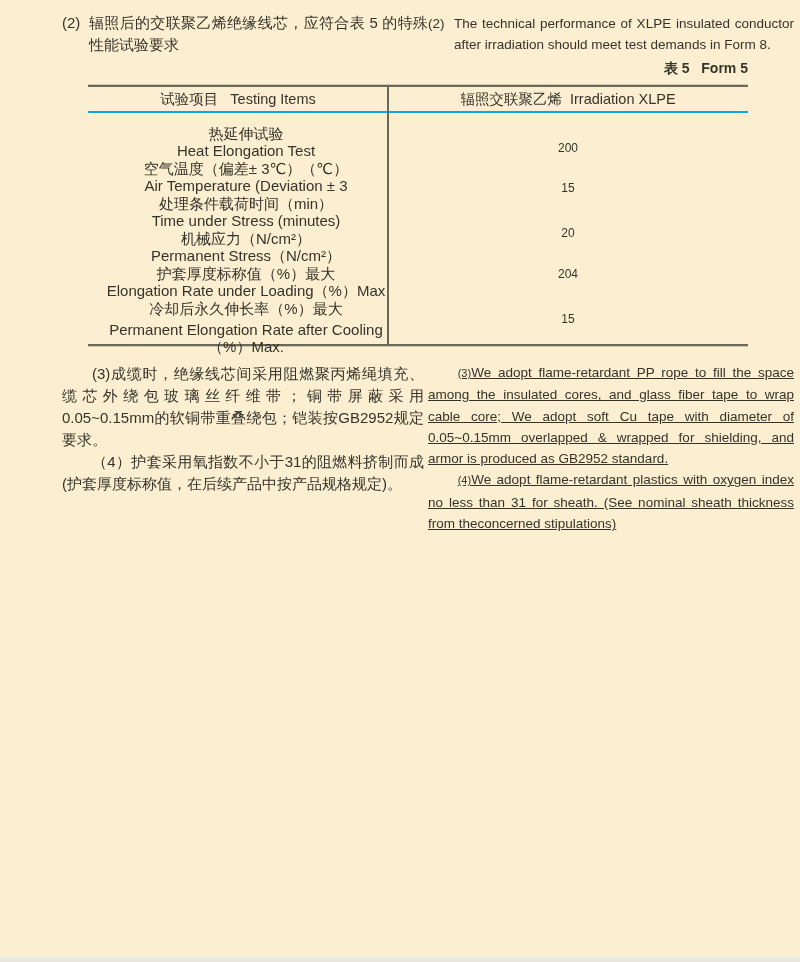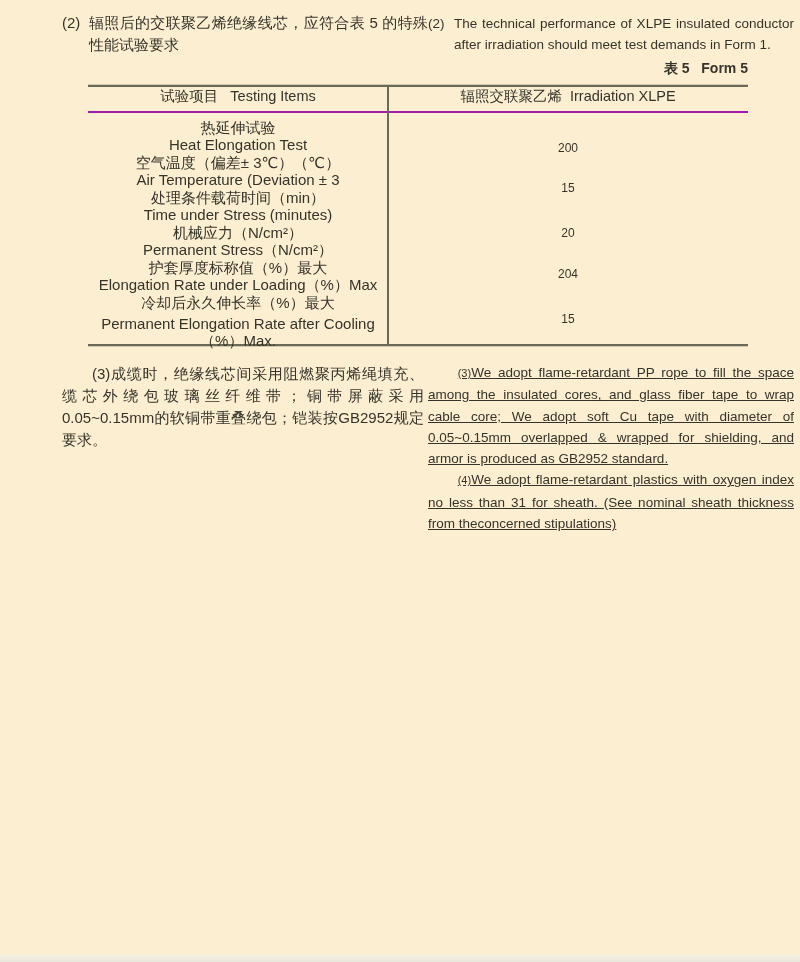--- a/index.html
+++ b/index.html
@@ -22,27 +22,27 @@
     position:absolute;left:88px;top:60px;width:660px;
     text-align:right;font-weight:bold;font-size:14px;white-space:pre-wrap;
   }
 
   
   .spec-table{
     position:absolute;left:88px;top:85px;width:660px;
     border-top:2px solid #6b6957;border-bottom:2px solid #6b6957;
     box-shadow:0 1px 0 #cfc9b2, 0 -1px 0 #cfc9b2;
   }
-  .thead{display:flex;height:24px;align-items:flex-start;border-bottom:2px solid #a21caf;}
+  .thead{display:flex;height:24px;align-items:center;border-bottom:2px solid #0ea5e9;}
   .th{white-space:pre-wrap;text-align:center;font-size:14.5px;}
   .th-left{width:300px;}
   .th-right{width:360px;}
   .tbody{position:relative;height:231px;}
   .vdivider{position:absolute;left:299px;top:0;bottom:0;width:2px;background:#6b6957;}
-  .tcol-left{width:300px;padding-top:6px;box-sizing:border-box;}
+  .tcol-left{width:300px;padding-top:12px;box-sizing:border-box;margin-left:8px;}
   .t-row{text-align:center;margin-bottom:1px;}
   .t-row .zh{font-size:15px;line-height:17px;}
   .t-row .en{font-size:15px;line-height:17px;}
   .t-row:last-child .en{margin-top:4px;}
   .t-val{position:absolute;left:302px;width:356px;text-align:center;font-size:12px;line-height:16px;}
   .v0{top:27px}.v1{top:67px}.v2{top:112px}.v3{top:153px}.v4{top:198px}
 
   
   .notes-zh{position:absolute;left:62px;top:363px;width:362px;font-size:15px;line-height:22px;text-align:justify;}
   .notes-zh p{margin:0;text-indent:2em;}
@@ -58,21 +58,21 @@
 
 <div class="page">
 
   <div class="intro-zh hang">
     <span class="marker">(2)</span>
     <span class="ptext">辐照后的交联聚乙烯绝缘线芯，应符合表 5 的特殊性能试验要求</span>
   </div>
 
   <div class="intro-en hang">
     <span class="marker">(2)</span>
-    <span class="ptext">The technical performance of XLPE insulated conductor after irradiation should meet test demands in Form 1.</span>
+    <span class="ptext">The technical performance of XLPE insulated conductor after irradiation should meet test demands in Form 8.</span>
   </div>
 
   <div class="table-caption">表 5   Form 5</div>
 
   <div class="spec-table">
     <div class="thead">
       <div class="th th-left">试验项目   Testing Items</div>
       <div class="th th-right">辐照交联聚乙烯  Irradiation XLPE</div>
     </div>
     <div class="tbody">
@@ -106,20 +106,21 @@
       <div class="t-val v1">15</div>
       <div class="t-val v2">20</div>
       <div class="t-val v3">204</div>
       <div class="t-val v4">15</div>
     </div>
     <div class="vdivider"></div>
   </div>
 
   <div class="notes-zh">
     <p><span class="marker">(3)</span><span>成缆时，绝缘线芯间采用阻燃聚丙烯绳填充、缆芯外绕包玻璃丝纤维带；铜带屏蔽采用0.05~0.15mm的软铜带重叠绕包；铠装按GB2952规定要求。</span></p>
+    <p><span class="marker">（4）</span><span>护套采用氧指数不小于31的阻燃料挤制而成(护套厚度标称值，在后续产品中按产品规格规定)。</span></p>
   </div>
 
   <div class="notes-en">
     <p><span class="marker">(3)</span><span>We adopt flame-retardant PP rope to fill the space among the insulated cores, and glass fiber tape to wrap cable core; We adopt soft Cu tape with diameter of  0.05~0.15mm overlapped &amp; wrapped for shielding, and armor is produced as GB2952 standard.</span></p>
     <p><span class="marker">(4)</span><span>We adopt flame-retardant plastics with oxygen index no less than 31 for sheath. (See nominal sheath thickness from theconcerned stipulations)</span></p>
   </div>
 
   <div class="page-edge"></div>
 </div>
 

